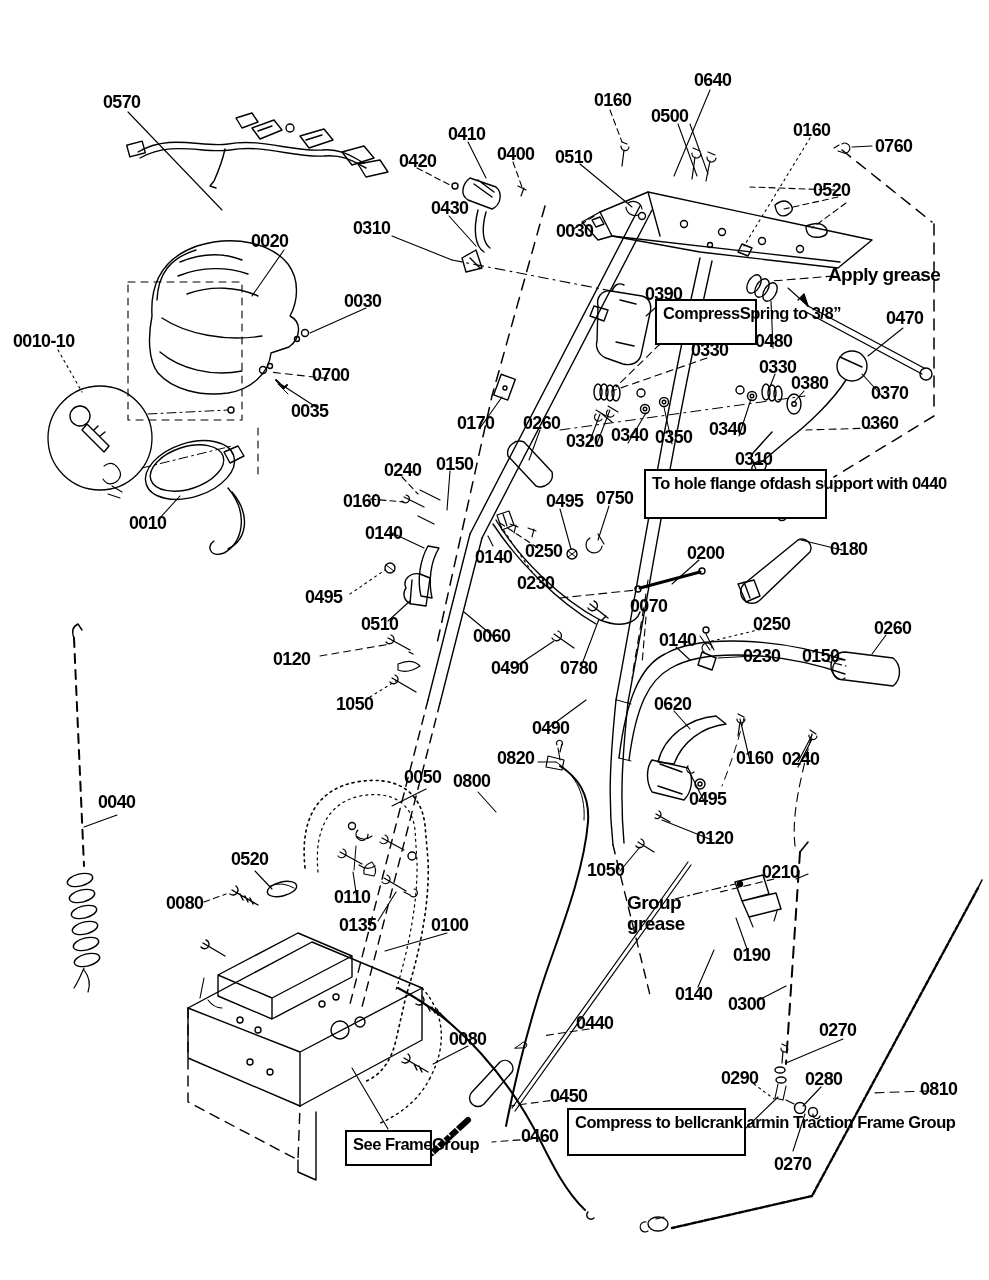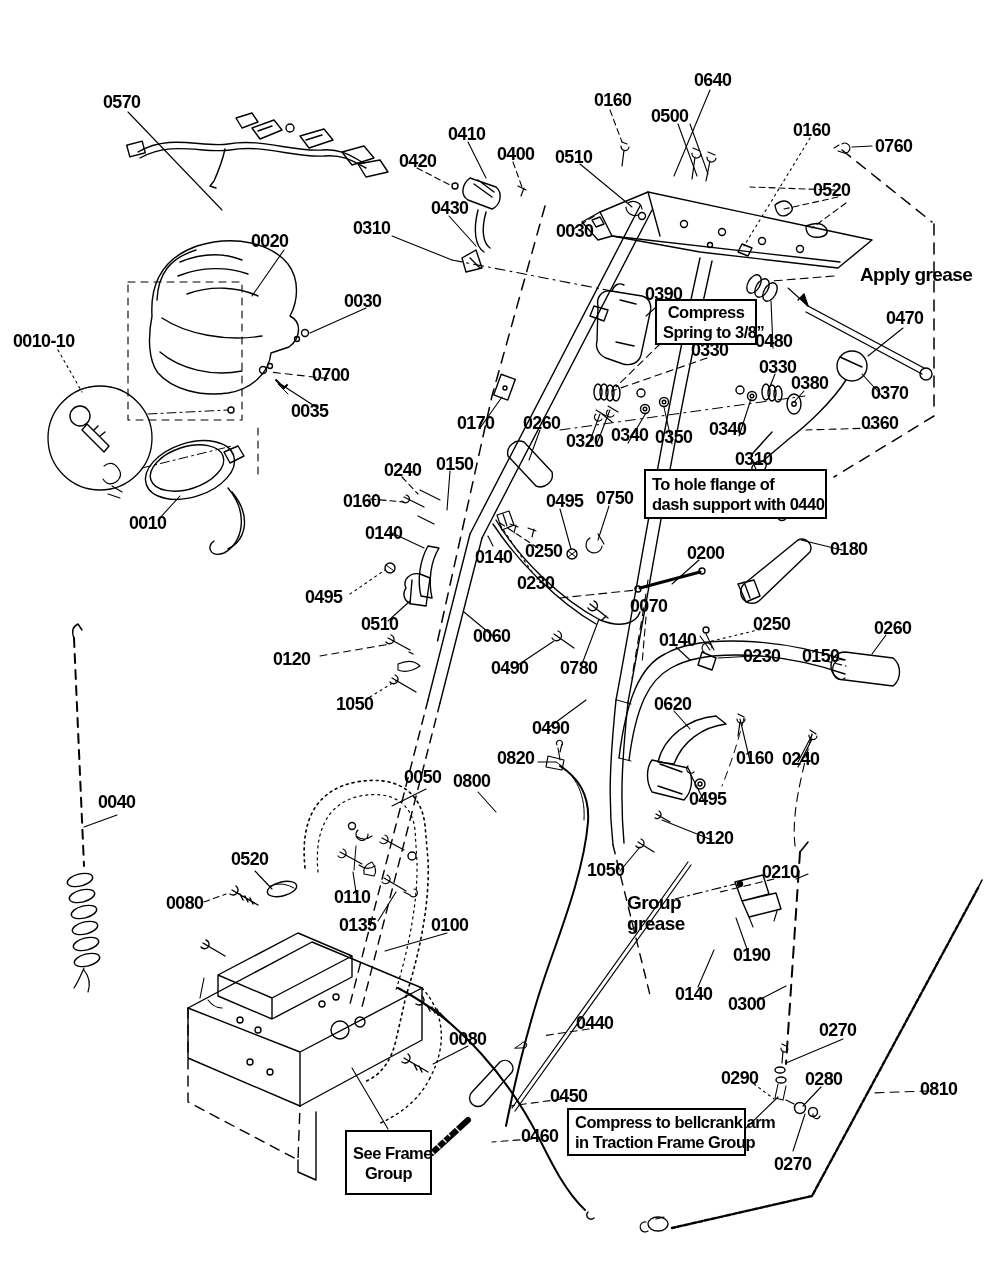--- a/index.html
+++ b/index.html
@@ -7,22 +7,22 @@
         font-family:"Liberation Sans",sans-serif;}
   #drawing{position:absolute;left:0;top:0;}
   #labels-layer{position:absolute;left:0;top:0;width:989px;height:1280px;}
   .part-label{position:absolute;font-weight:bold;font-size:19px;line-height:19px;
       letter-spacing:-0.6px;color:#000;white-space:nowrap;transform:scale(.94,1);
       transform-origin:0 0;}
   .annotation{position:absolute;font-weight:bold;font-size:19px;line-height:21px;
       letter-spacing:-0.6px;color:#000;white-space:nowrap;}
   .callout{position:absolute;border:2.5px solid #000;background:#fff;color:#000;
       font-weight:bold;font-size:16.5px;line-height:20px;letter-spacing:-0.5px;
-      padding:2px 6px;box-sizing:border-box;display:flex;flex-direction:column;
-      justify-content:center;white-space:nowrap;z-index:3;}
+      padding:2px 6px;box-sizing:border-box;display:flex;
+      justify-content:flex-start;white-space:nowrap;z-index:3;}
   .callout.center{text-align:center;}
 </style>
 </head>
 <body>
 
 <div id="page">
 
 <svg id="drawing" width="989" height="1280" viewBox="0 0 989 1280" fill="none" stroke="#000" stroke-width="1.4" stroke-linecap="round" stroke-linejoin="round">
 
   <g>
@@ -651,36 +651,36 @@
       </div>
       <div class="part-label" style="left: 805px; top: 1069px;">
         <div>0280</div>
       </div>
       <div class="part-label" style="left: 774px; top: 1154px;">
         <div>0270</div>
       </div>
       <div class="part-label" style="left: 920px; top: 1079px;">
         <div>0810</div>
       </div>
-      <div class="annotation" style="left: 860px; top: 264px;">
+      <div class="annotation" style="left: 828px; top: 264px;">
         <div>Apply grease</div>
       </div>
       <div class="annotation" style="left: 627px; top: 892px;">
         <div>Group</div>
         <div>grease</div>
       </div>
       <div class="callout center" style="left: 655px; top: 299px; width: 102px; height: 46px;">
         <div>Compress</div>
         <div>Spring to 3/8”</div>
       </div>
       <div class="callout" style="left: 644px; top: 469px; width: 183px; height: 50px;">
         <div>To hole flange of</div>
         <div>dash support with 0440</div>
       </div>
-      <div class="callout center" style="left: 345px; top: 1130px; width: 87px; height: 65px;">
+      <div class="callout center" style="left: 345px; top: 1130px; width: 87px; height: 36px;">
         <div>See Frame</div>
         <div>Group</div>
       </div>
       <div class="callout" style="left: 567px; top: 1108px; width: 179px; height: 48px;">
         <div>Compress to bellcrank arm</div>
         <div>in Traction Frame Group</div>
       </div>
     </div>
 
 </div>

